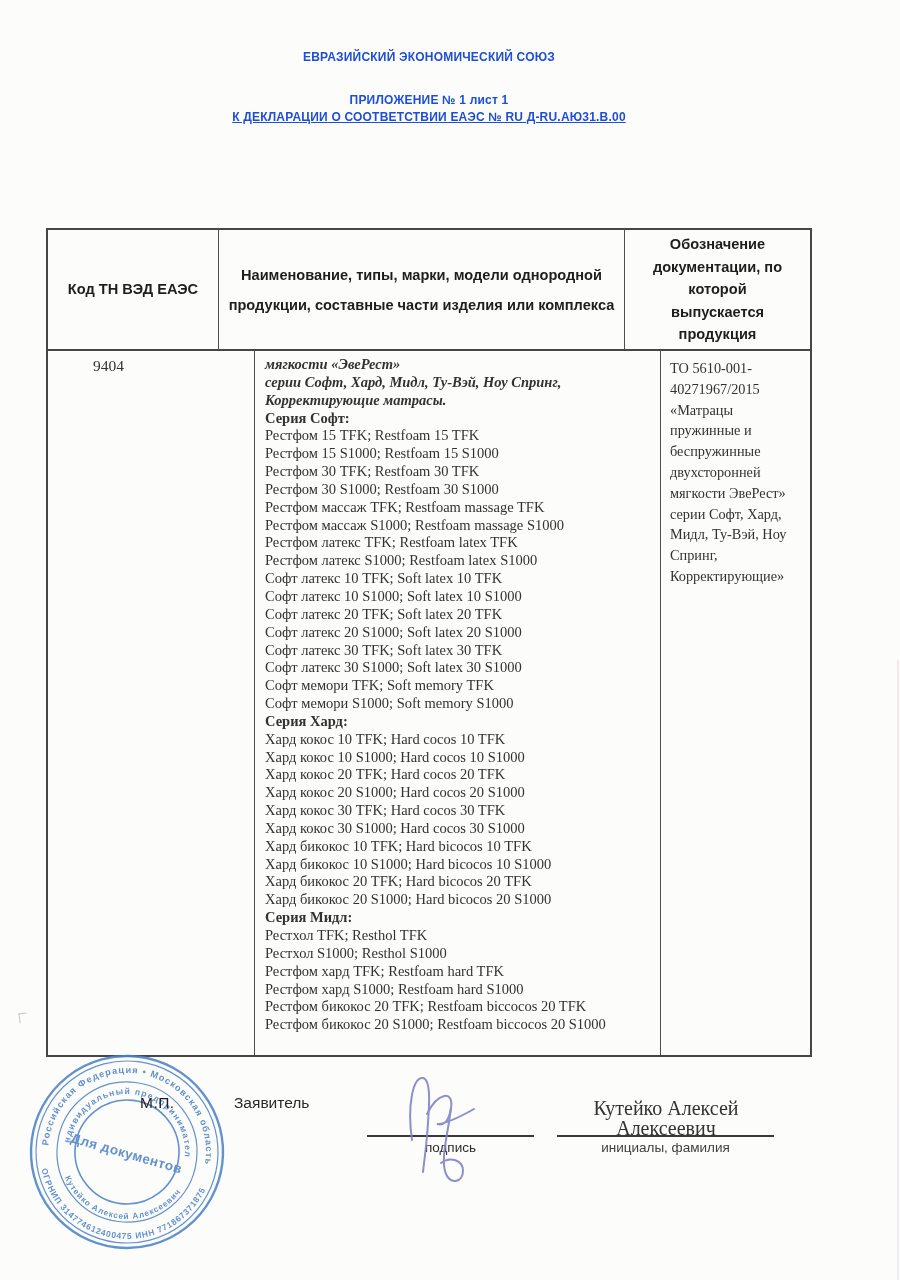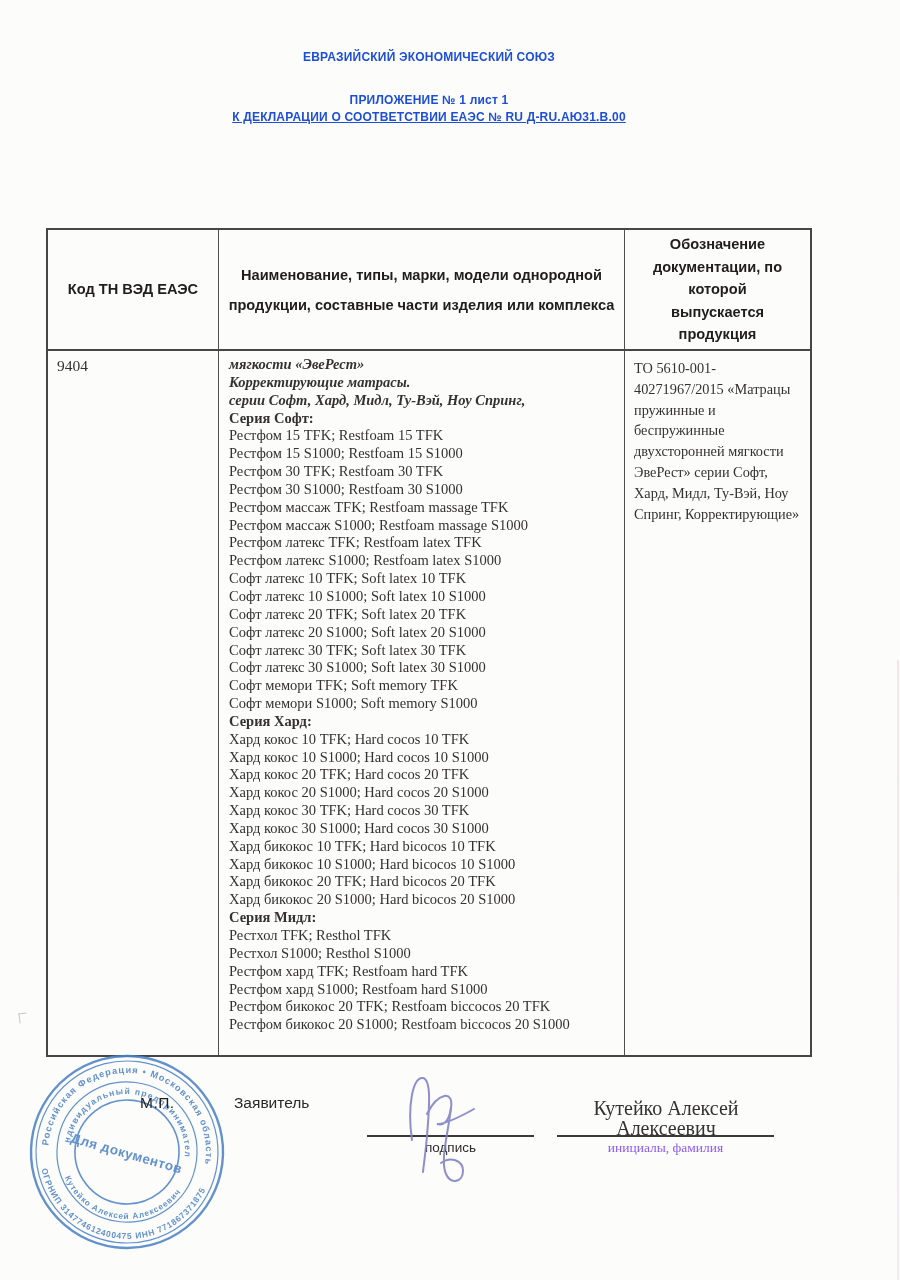--- a/index.html
+++ b/index.html
@@ -46,21 +46,21 @@
     display:flex;align-items:center;justify-content:center;
     text-align:center;font-weight:bold;font-size:14.6px;color:#1f1e1c;
   }
   .hd .hin{width:100%;}
   .lh-wide{line-height:29px;}
   .lh-mid{line-height:30px;}
   .lh-tight{line-height:22.5px;}
   .code-cell{
     padding:6px 0 0 9px;
     font-family:"Liberation Serif", serif;
-    font-size:15.5px;color:#33322f;
+    font-size:15.5px;color:#33322f;margin-left:36px;
   }
   .prod-cell{padding:5px 8px 0 10px;}
   .pl{
     font-family:"Liberation Serif", serif;
     font-size:14.5px;line-height:17.85px;
     color:#33322e;white-space:nowrap;
   }
   .pl.b{font-weight:bold;white-space:normal;}
   .pl.bi{font-weight:bold;font-style:italic;white-space:normal;}
   .pl.bij{font-weight:bold;font-style:italic;white-space:normal;
@@ -92,21 +92,21 @@
     text-align:center;
     font-family:"Liberation Serif", serif;
     font-size:20px;line-height:20px;color:#33322f;
   }
   .name-line{
     position:absolute;left:557px;top:1135px;width:217px;height:0;
     border-top:2px solid #3a3937;
   }
   .name-caption{
     position:absolute;left:557px;top:1140px;width:217px;
-    text-align:center;font-size:13.5px;color:#8b5cf6;font-family:Liberation Serif, serif;
+    text-align:center;font-size:13.5px;color:#404040;
   }
   
   .stamp{
     position:absolute;left:27px;top:1052px;
     width:200px;height:200px;
     transform:rotate(7deg);
     opacity:.88;z-index:2;
   }
   .stamp text{fill:#4d83c9;}
   .st-outer{font-family:"Liberation Sans",sans-serif;font-size:9.2px;font-weight:bold;letter-spacing:1.1px;}
@@ -154,22 +154,22 @@
           <div>которой</div>
           <div>выпускается</div>
           <div>продукция</div>
         </div>
       </div>
     </div>
     <div class="tr tr-body">
       <div class="td c1 code-cell">9404</div>
       <div class="td c2 prod-cell">
           <div class="pl bi">мягкости «ЭвеРест»</div>
+          <div class="pl bi">серии Софт, Хард, Мидл, Ту-Вэй, Ноу Спринг,</div>
           <div class="pl bi">Корректирующие матрасы.</div>
-          <div class="pl bi">серии Софт, Хард, Мидл, Ту-Вэй, Ноу Спринг,</div>
           <div class="pl b">Серия Софт:</div>
           <div class="pl ">Рестфом 15 TFK; Restfoam 15 TFK</div>
           <div class="pl ">Рестфом 15 S1000; Restfoam 15 S1000</div>
           <div class="pl ">Рестфом 30 TFK; Restfoam 30 TFK</div>
           <div class="pl ">Рестфом 30 S1000; Restfoam 30 S1000</div>
           <div class="pl ">Рестфом массаж TFK; Restfoam massage TFK</div>
           <div class="pl ">Рестфом массаж S1000; Restfoam massage S1000</div>
           <div class="pl ">Рестфом  латекс TFK; Restfoam latex TFK</div>
           <div class="pl ">Рестфом  латекс S1000; Restfoam latex S1000</div>
           <div class="pl ">Софт латекс 10 TFK; Soft latex 10 TFK</div>

